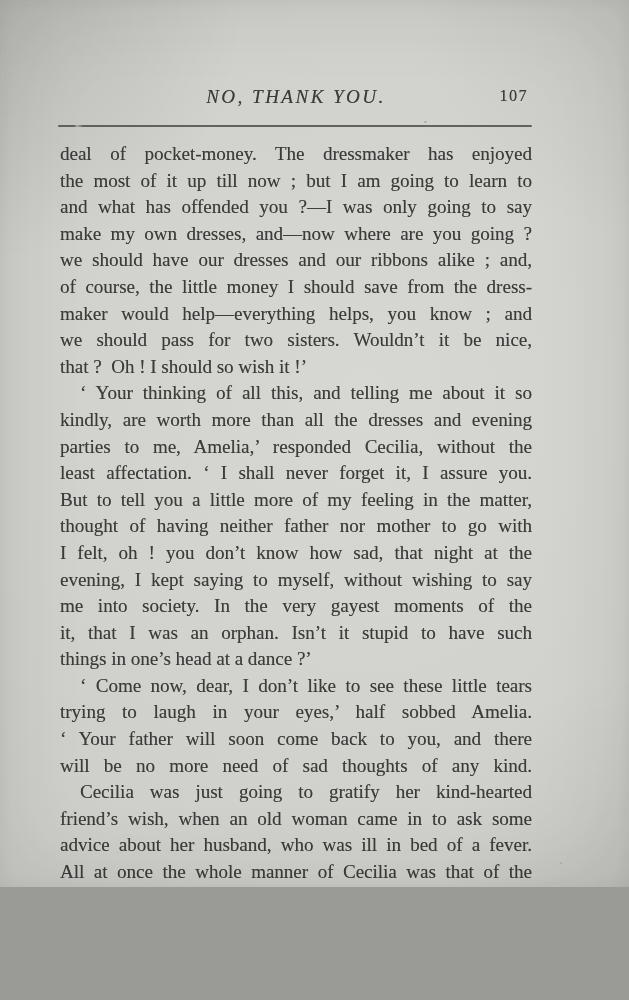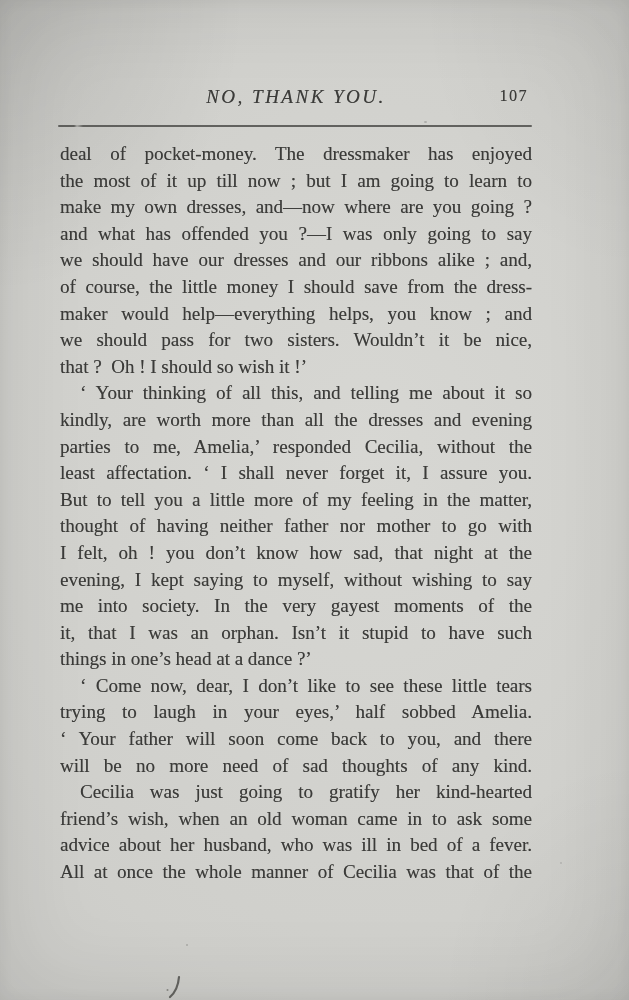--- a/index.html
+++ b/index.html
@@ -3,21 +3,21 @@
 <meta charset="utf-8">
 <style>
   html, body {
     margin: 0;
     padding: 0;
     background: #9a9a97;
   }
   .scan-page {
     position: relative;
     width: 629px;
-    height: 1000px;
+    height: 887px;
     overflow: hidden;
     font-family: "Liberation Serif", "DejaVu Serif", serif;
     color: var(--ink, #3b3b39);
     background:
       radial-gradient(60% 45% at 0% 0%, rgba(0,0,0,0.10), rgba(0,0,0,0) 65%),
       radial-gradient(55% 45% at 100% 0%, rgba(0,0,0,0.05), rgba(0,0,0,0) 60%),
       radial-gradient(50% 40% at 100% 100%, rgba(0,0,0,0.05), rgba(0,0,0,0) 60%),
       radial-gradient(120% 100% at 58% 45%, var(--paper_light, #d7d7d3) 0%, var(--paper, #cfcfcb) 55%, var(--paper_dark, #c4c4c0) 100%);
   }
   .scan-page::after {
@@ -110,22 +110,22 @@
   <div class="page-header">
     <span class="running-title">NO, THANK YOU.</span>
     <span class="page-number">107</span>
   </div>
 
   <div class="header-rule"></div>
 
   <div class="page-body">
       <div class="line">deal of pocket-money.  The dressmaker has enjoyed</div>
       <div class="line">the most of it up till now ; but I am going to learn to</div>
+      <div class="line">and what has offended you ?—I was only going to say</div>
       <div class="line">make my own dresses, and—now where are you going ?</div>
-      <div class="line">and what has offended you ?—I was only going to say</div>
       <div class="line">we should have our dresses and our ribbons alike ; and,</div>
       <div class="line">of course, the little money I should save from the dress-</div>
       <div class="line">maker would help—everything helps, you know ; and</div>
       <div class="line">we should pass for two sisters.  Wouldn’t it be nice,</div>
       <div class="line end">that ? Oh ! I should so wish it !’</div>
       <div class="line indent">‘ Your thinking of all this, and telling me about it so</div>
       <div class="line">kindly, are worth more than all the dresses and evening</div>
       <div class="line">parties to me, Amelia,’ responded Cecilia, without the</div>
       <div class="line">least affectation.  ‘ I shall never forget it, I assure you.</div>
       <div class="line">But to tell you a little more of my feeling in the matter,</div>

